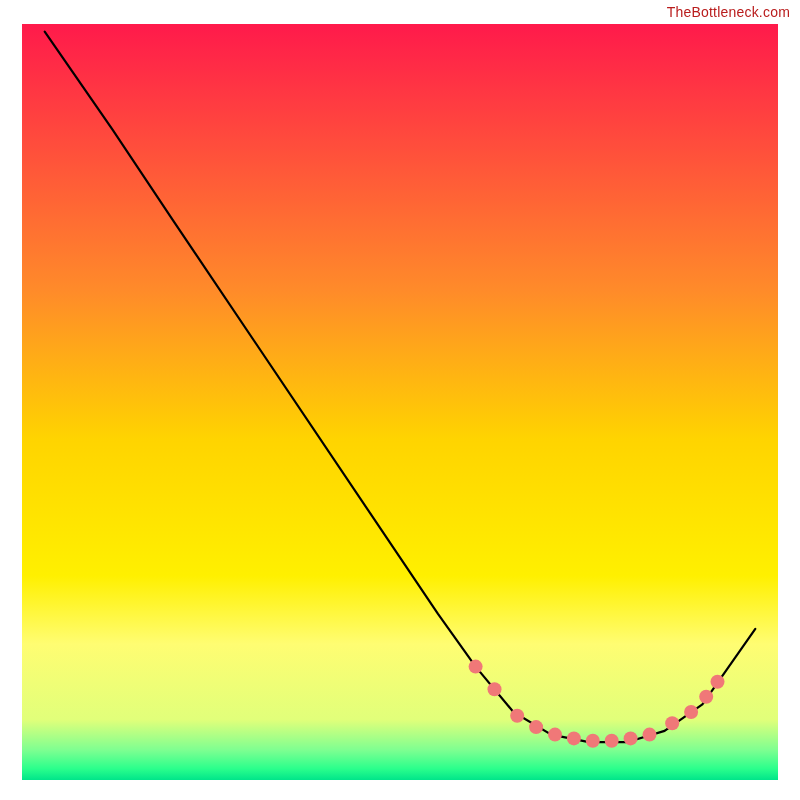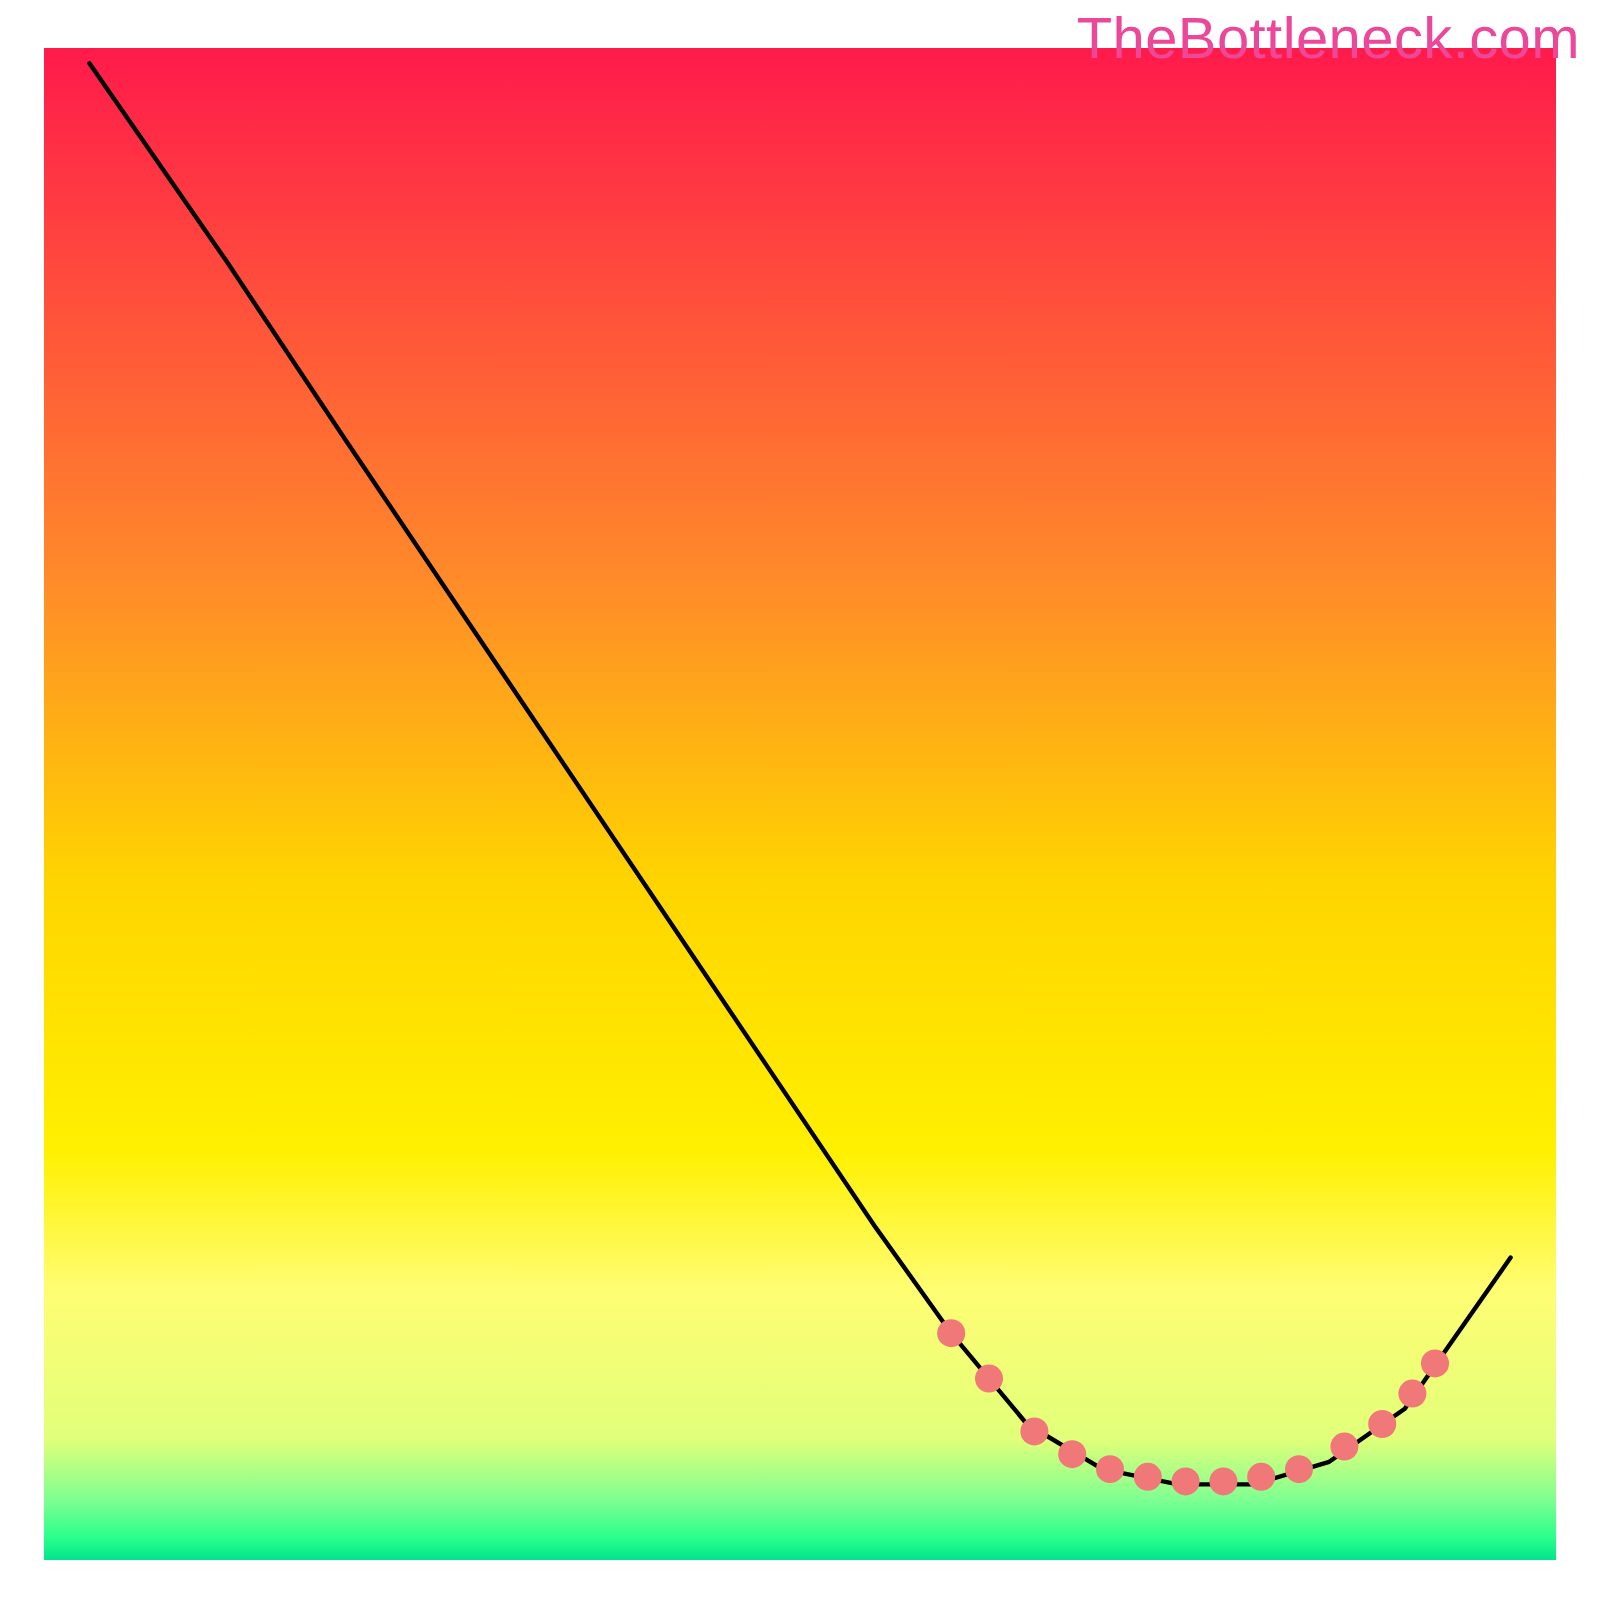--- a/index.html
+++ b/index.html
@@ -13,22 +13,22 @@
   }
   #container {
     position: relative;
     width: 800px;
     height: 800px;
   }
   #attribution {
     position: absolute;
     top: 4px;
     right: 10px;
-    color: #ec4899;
-    font-size: 29px;
+    color: #b91c1c;
+    font-size: 14px;
     font-weight: 400;
     letter-spacing: 0.2px;
     z-index: 10;
   }
   svg#chart {
     position: absolute;
     top: 0;
     left: 0;
     width: 800px;
     height: 800px;

